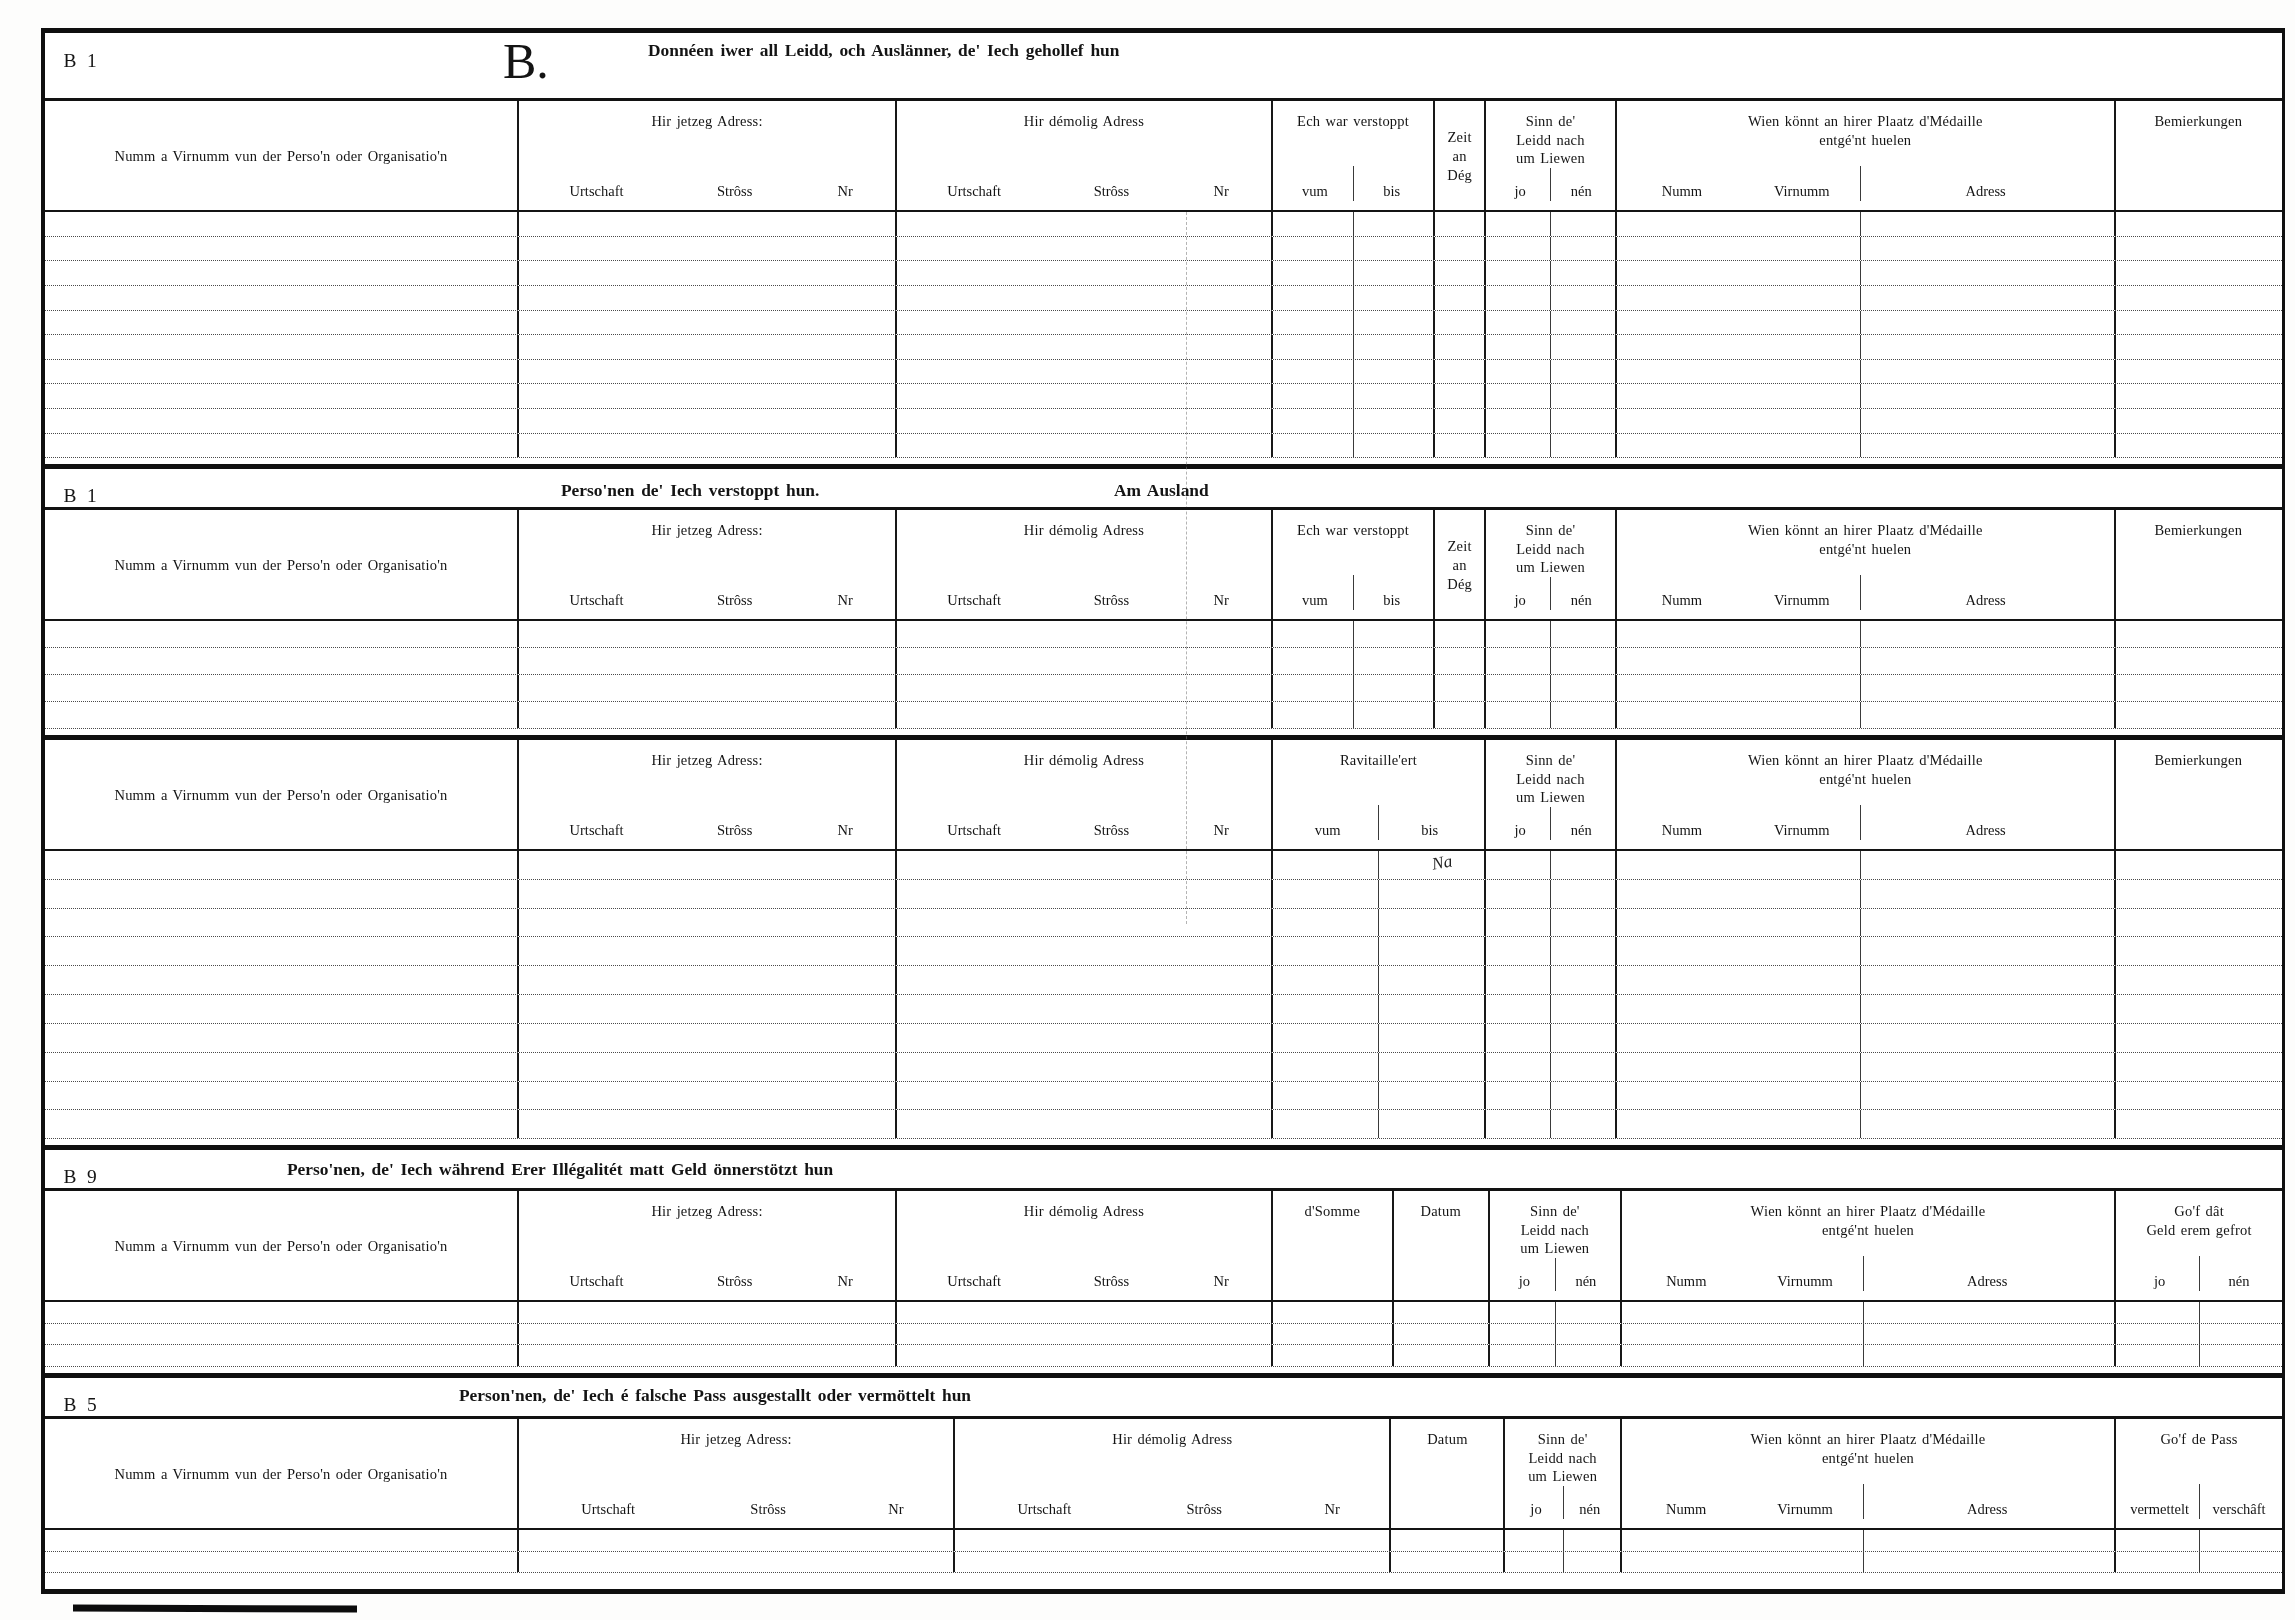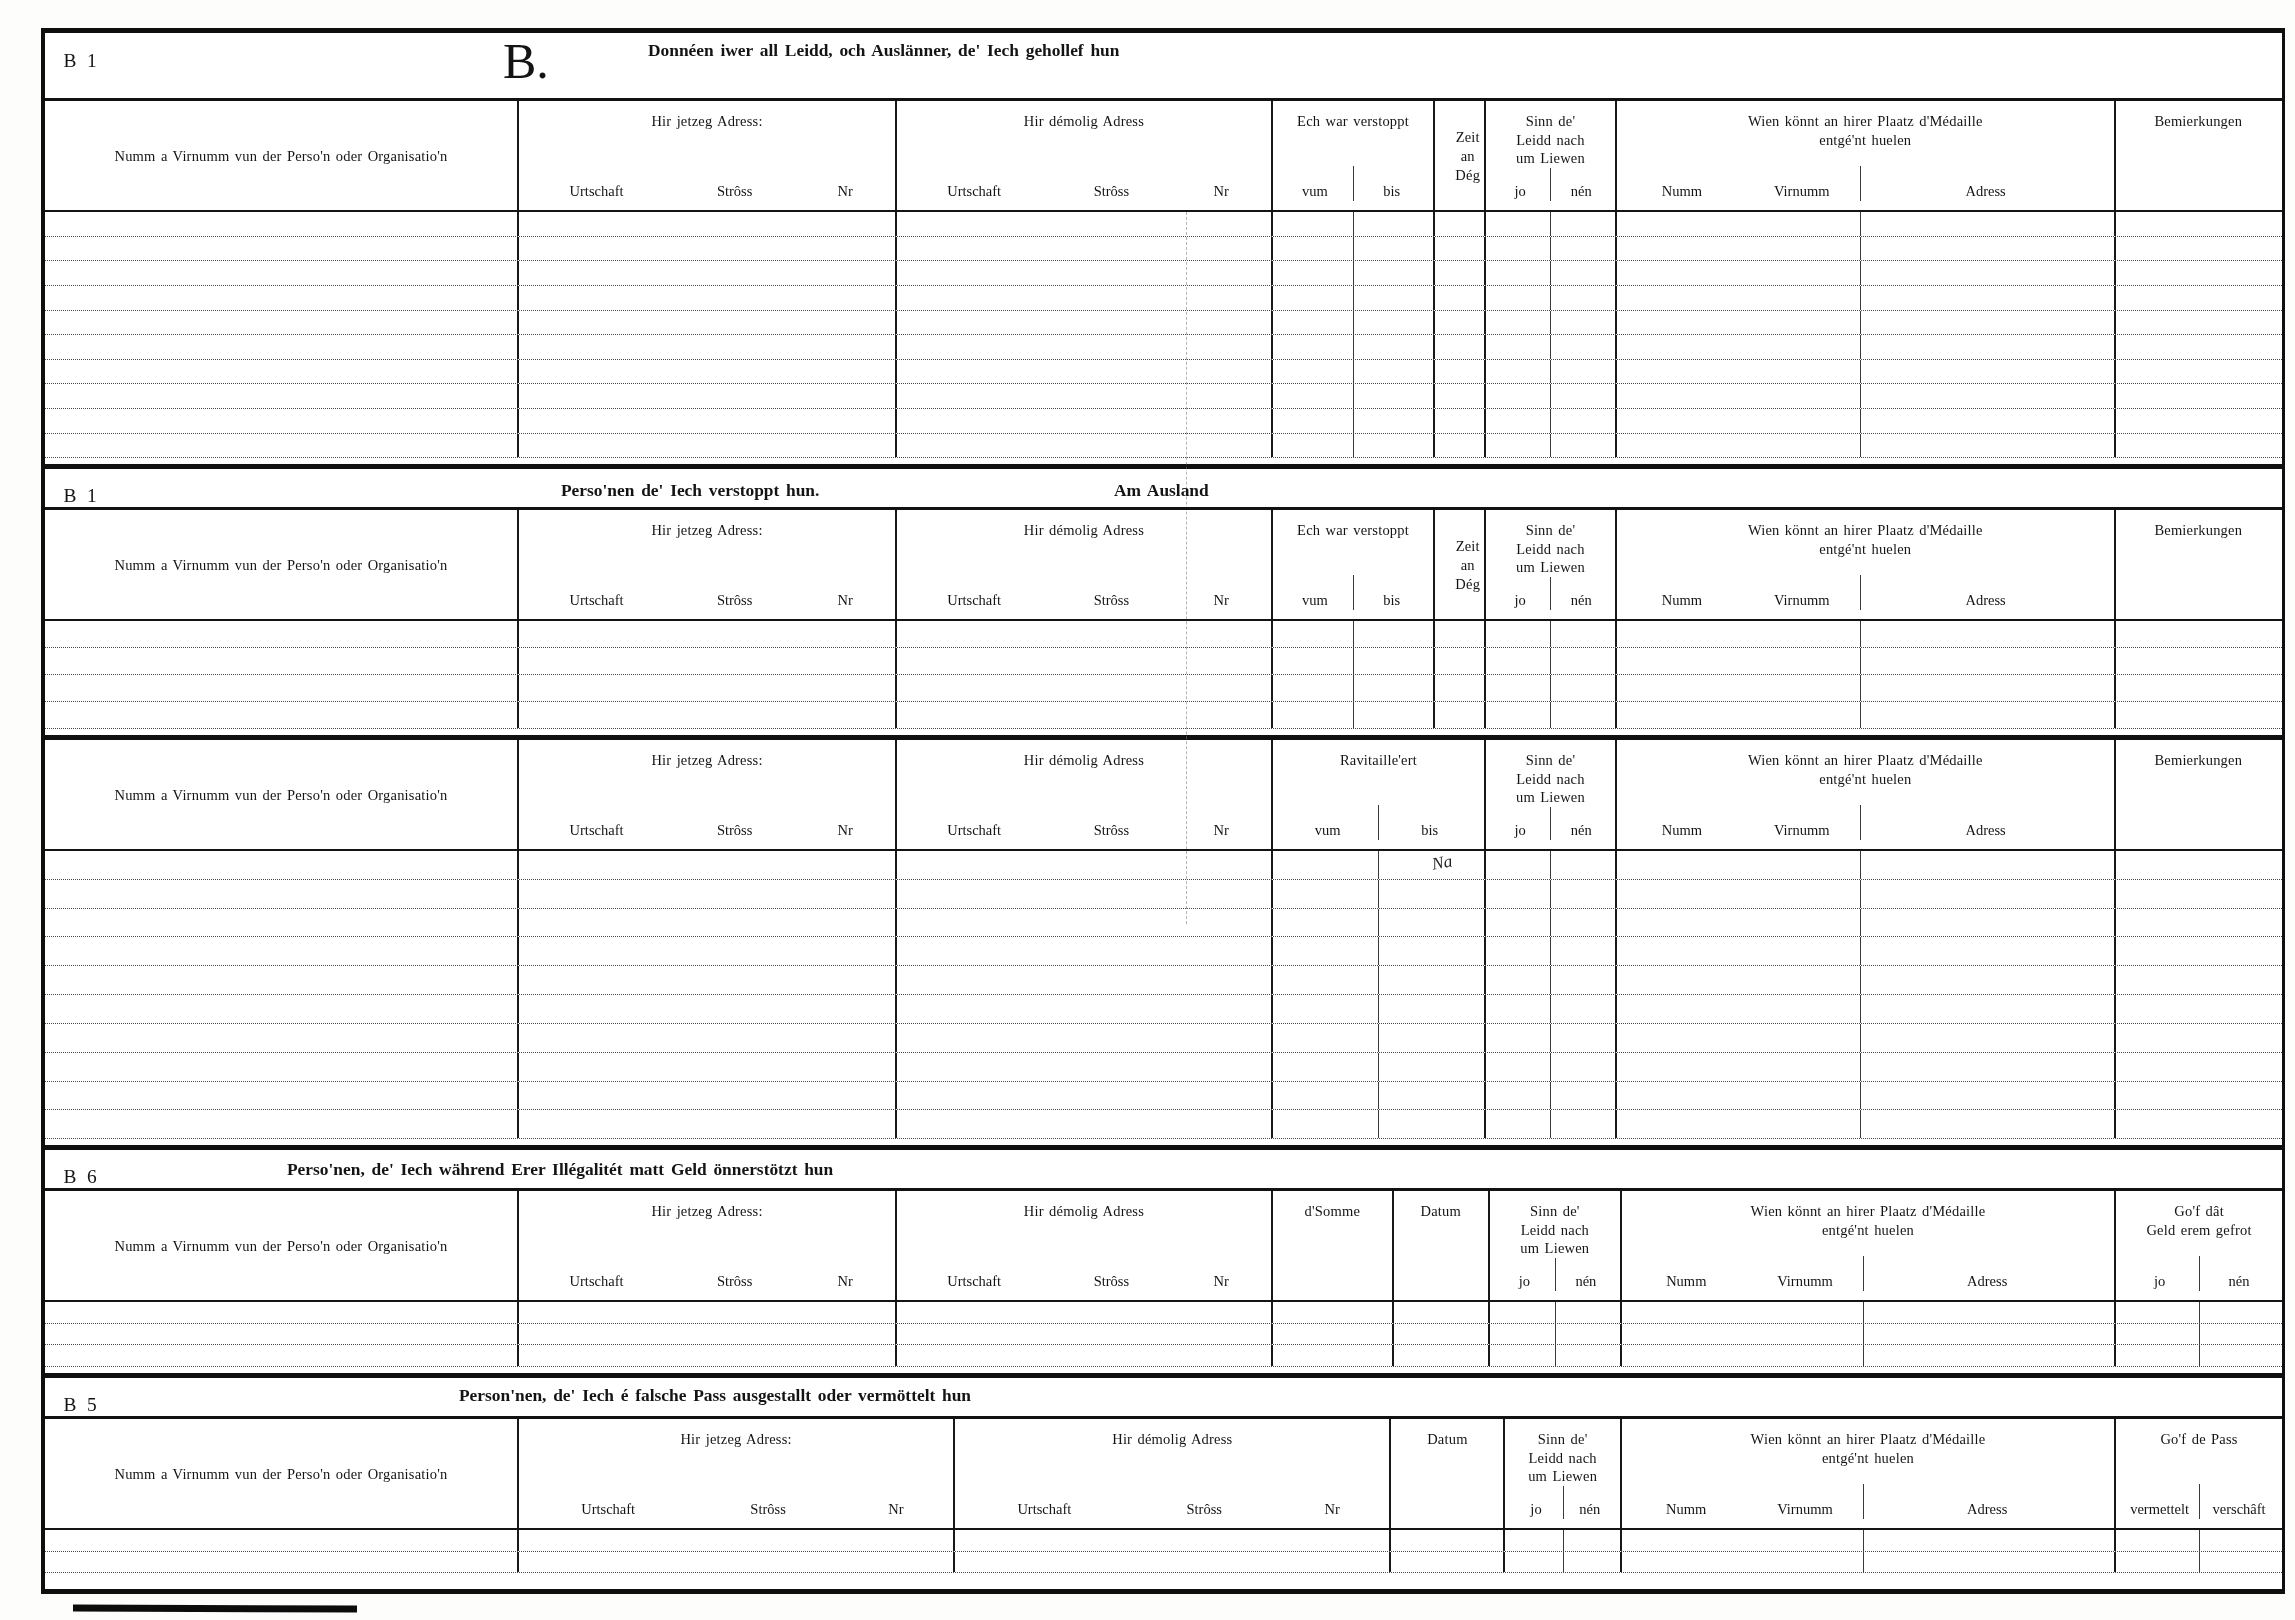--- a/index.html
+++ b/index.html
@@ -36,21 +36,21 @@
 
   .cols { display:flex; height:111px; border-bottom:2.9px solid #141414; }
   .sec3 .cols, .sec4 .cols { height:111px; }
   .col { display:flex; flex-direction:column; justify-content:space-between;
          padding:10.7px 3.9px 8.7px; overflow:hidden; }
   .col + .col { border-left:2.4px solid #181818; }
   .col-label { text-align:center; font-size:14.5px; line-height:1.3; white-space:pre-line;
                letter-spacing:0.2px; word-spacing:1.5px; }
   .col.k-center { justify-content:center; }
   .col.k-center .col-label { padding:0 14.5px; }
-  .col.k-stack  { justify-content:center;align-items:flex-end; }
+  .col.k-stack  { justify-content:center; }
   .col.k-top    { justify-content:flex-start; }
   .col-subs { display:flex; height:35px; align-items:flex-end; }
   .sub { display:flex; justify-content:center; align-items:flex-end; height:100%; }
   .sub-t { font-size:14.5px; padding-bottom:1px; }
   .divl { border-left:1px solid #3a3a3a; }
 
   .rows { flex:1; display:flex; flex-direction:column; padding-bottom:5.8px; position:relative; }
   .sec4 .rows { padding-bottom:13.6px; }
   .row { flex:1; display:flex; border-bottom:1.5px dotted #4a4a4a; }
   .cell { display:flex; height:100%; }
@@ -991,21 +991,21 @@
             <div class="subcell" style="flex: 0 0 24%;"></div>
             <div class="subcell divl" style="flex: 0 0 51%;"></div>
           </div>
           <div class="cell" style="flex: 0 0 7.47%;"></div>
         </div>
       </div>
   </section>
 
   <section class="sec sec3">
     <div class="band">
-      <span class="sid">B 6</span>
+      <span class="sid">B 9</span>
       <span class="bt">Perso'nen, de' Iech während Erer Illégalitét matt Geld önnerstötzt hun</span>
     </div>
     <div class="cols">
         <div class="col k-center" style="flex: 0 0 21.1%;">
           <div class="col-label">Numm a Virnumm vun der Perso'n oder Organisatio'n</div>
         </div>
         <div class="col k-group" style="flex: 0 0 16.9%;">
           <div class="col-label">Hir jetzeg Adress:</div>
           <div class="col-subs">
             <div class="sub" style="flex: 0 0 40%;">

